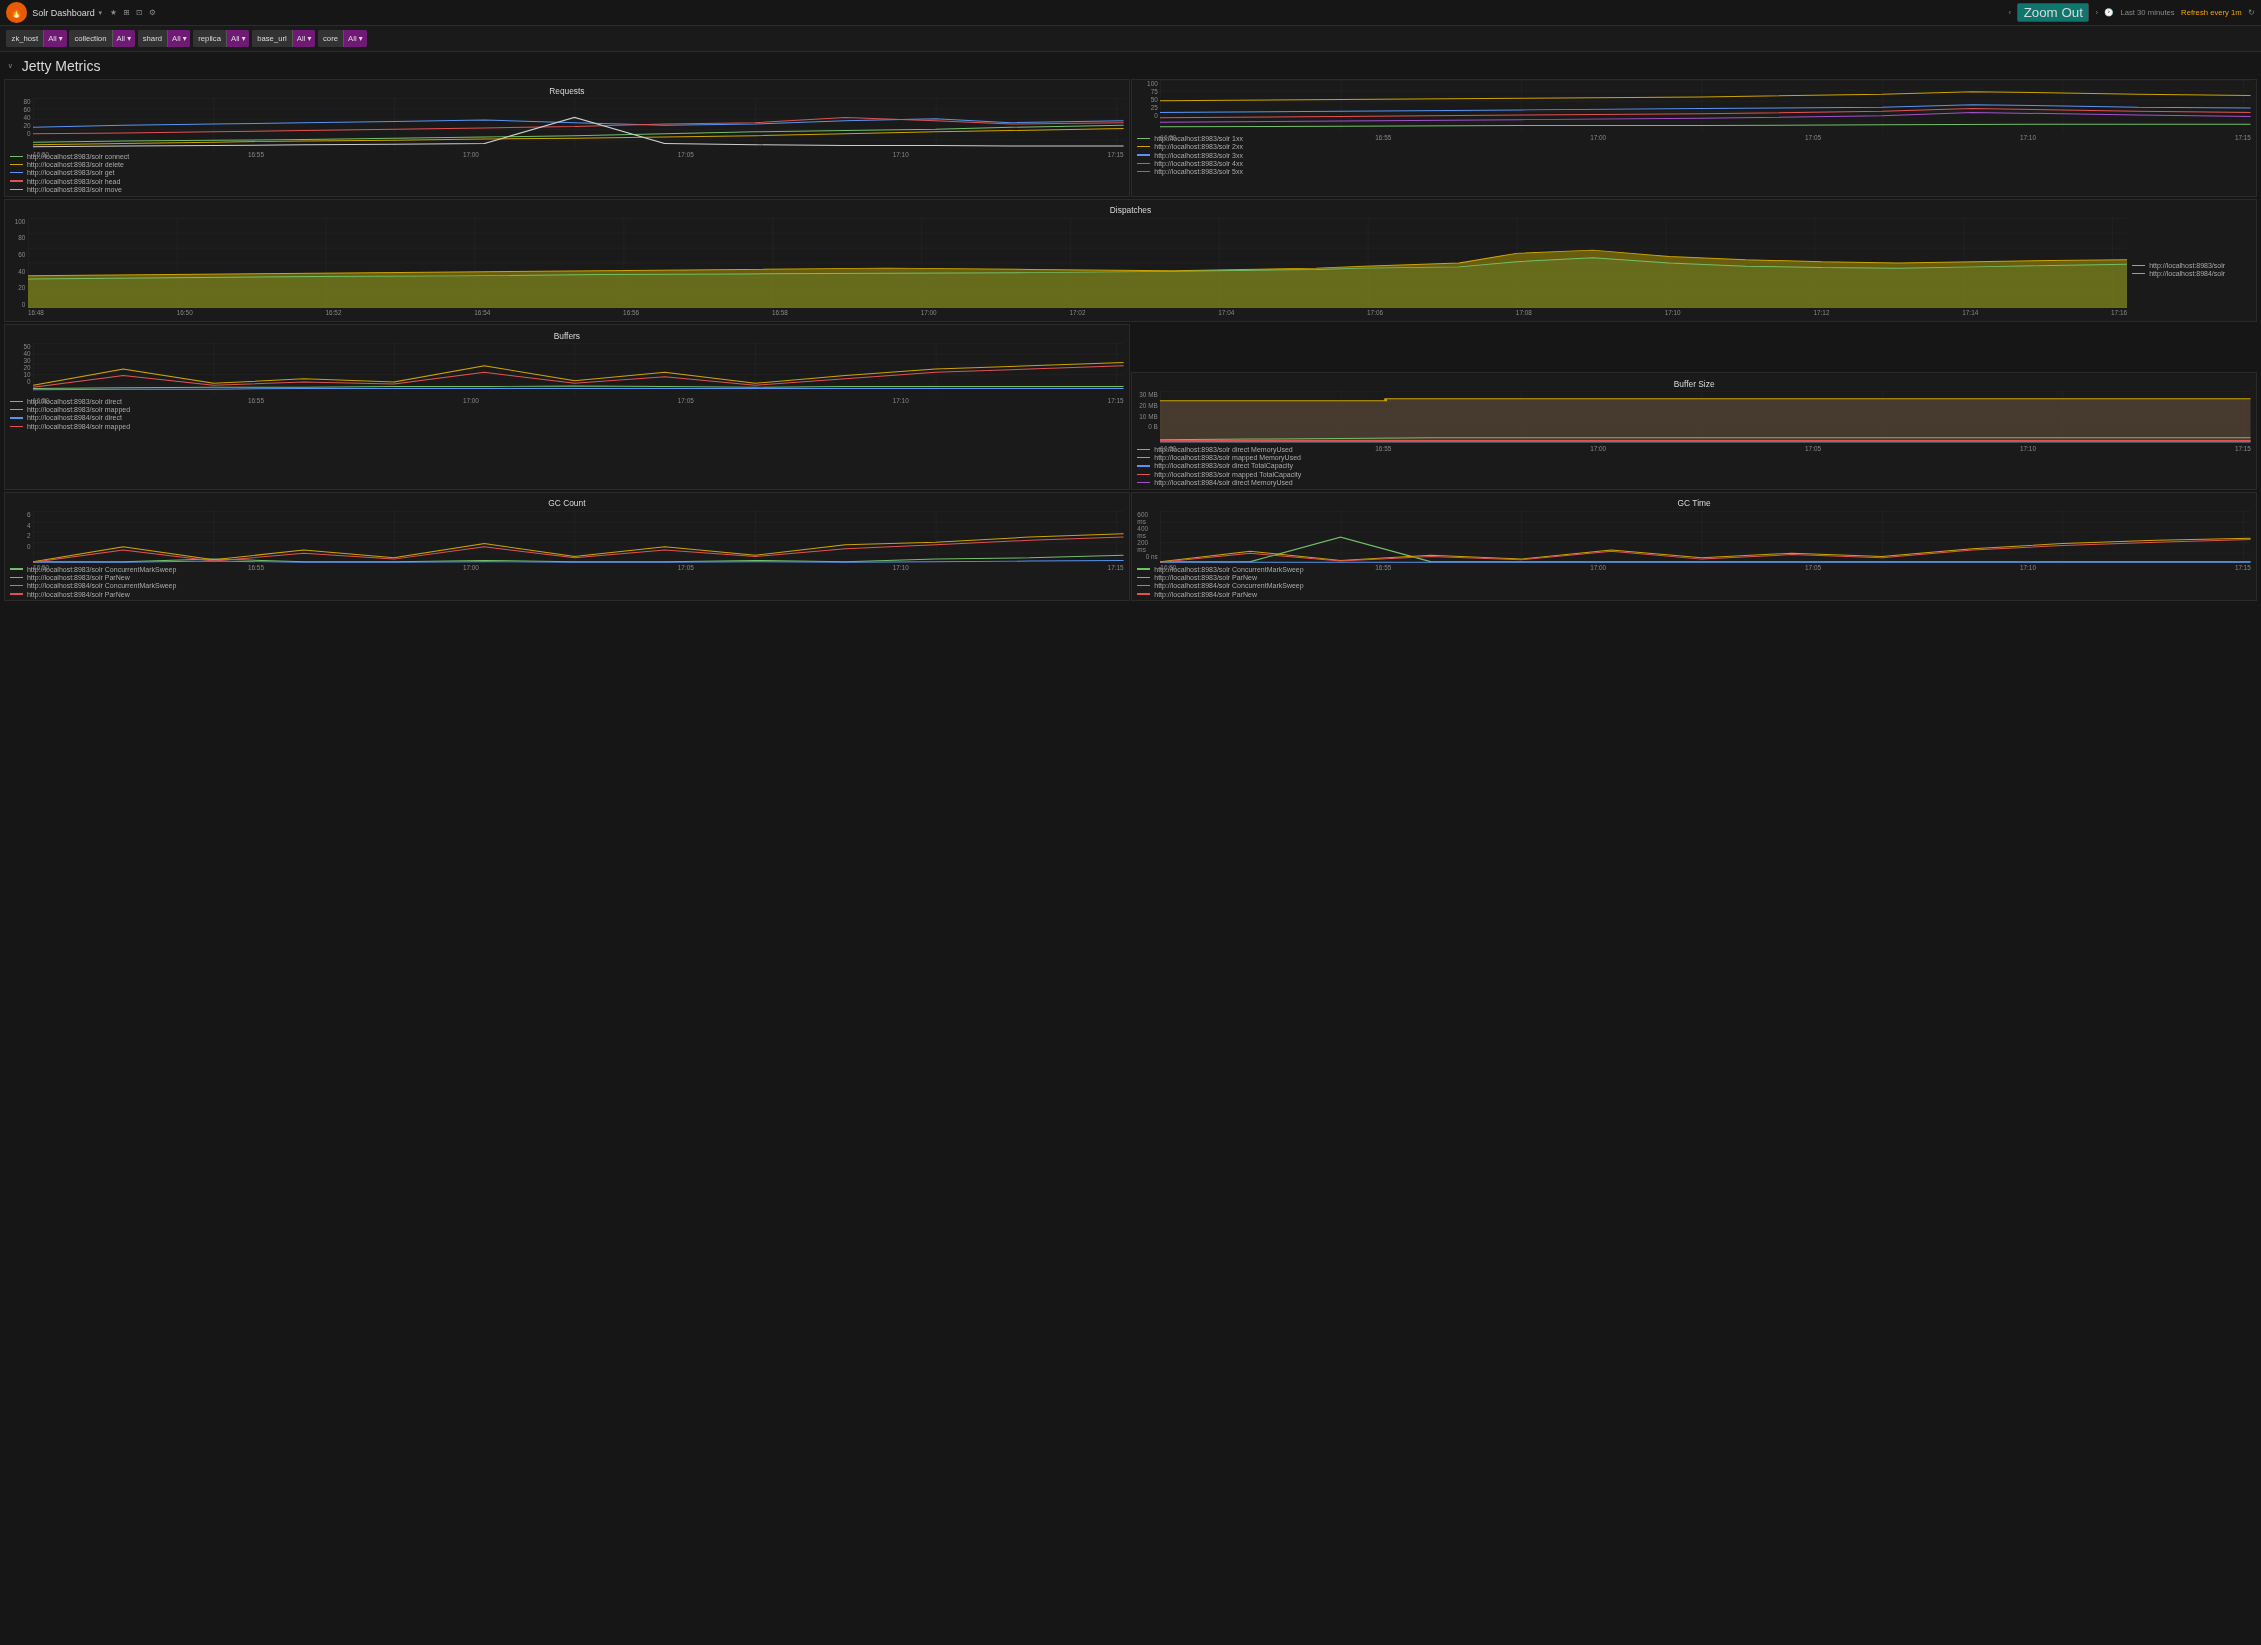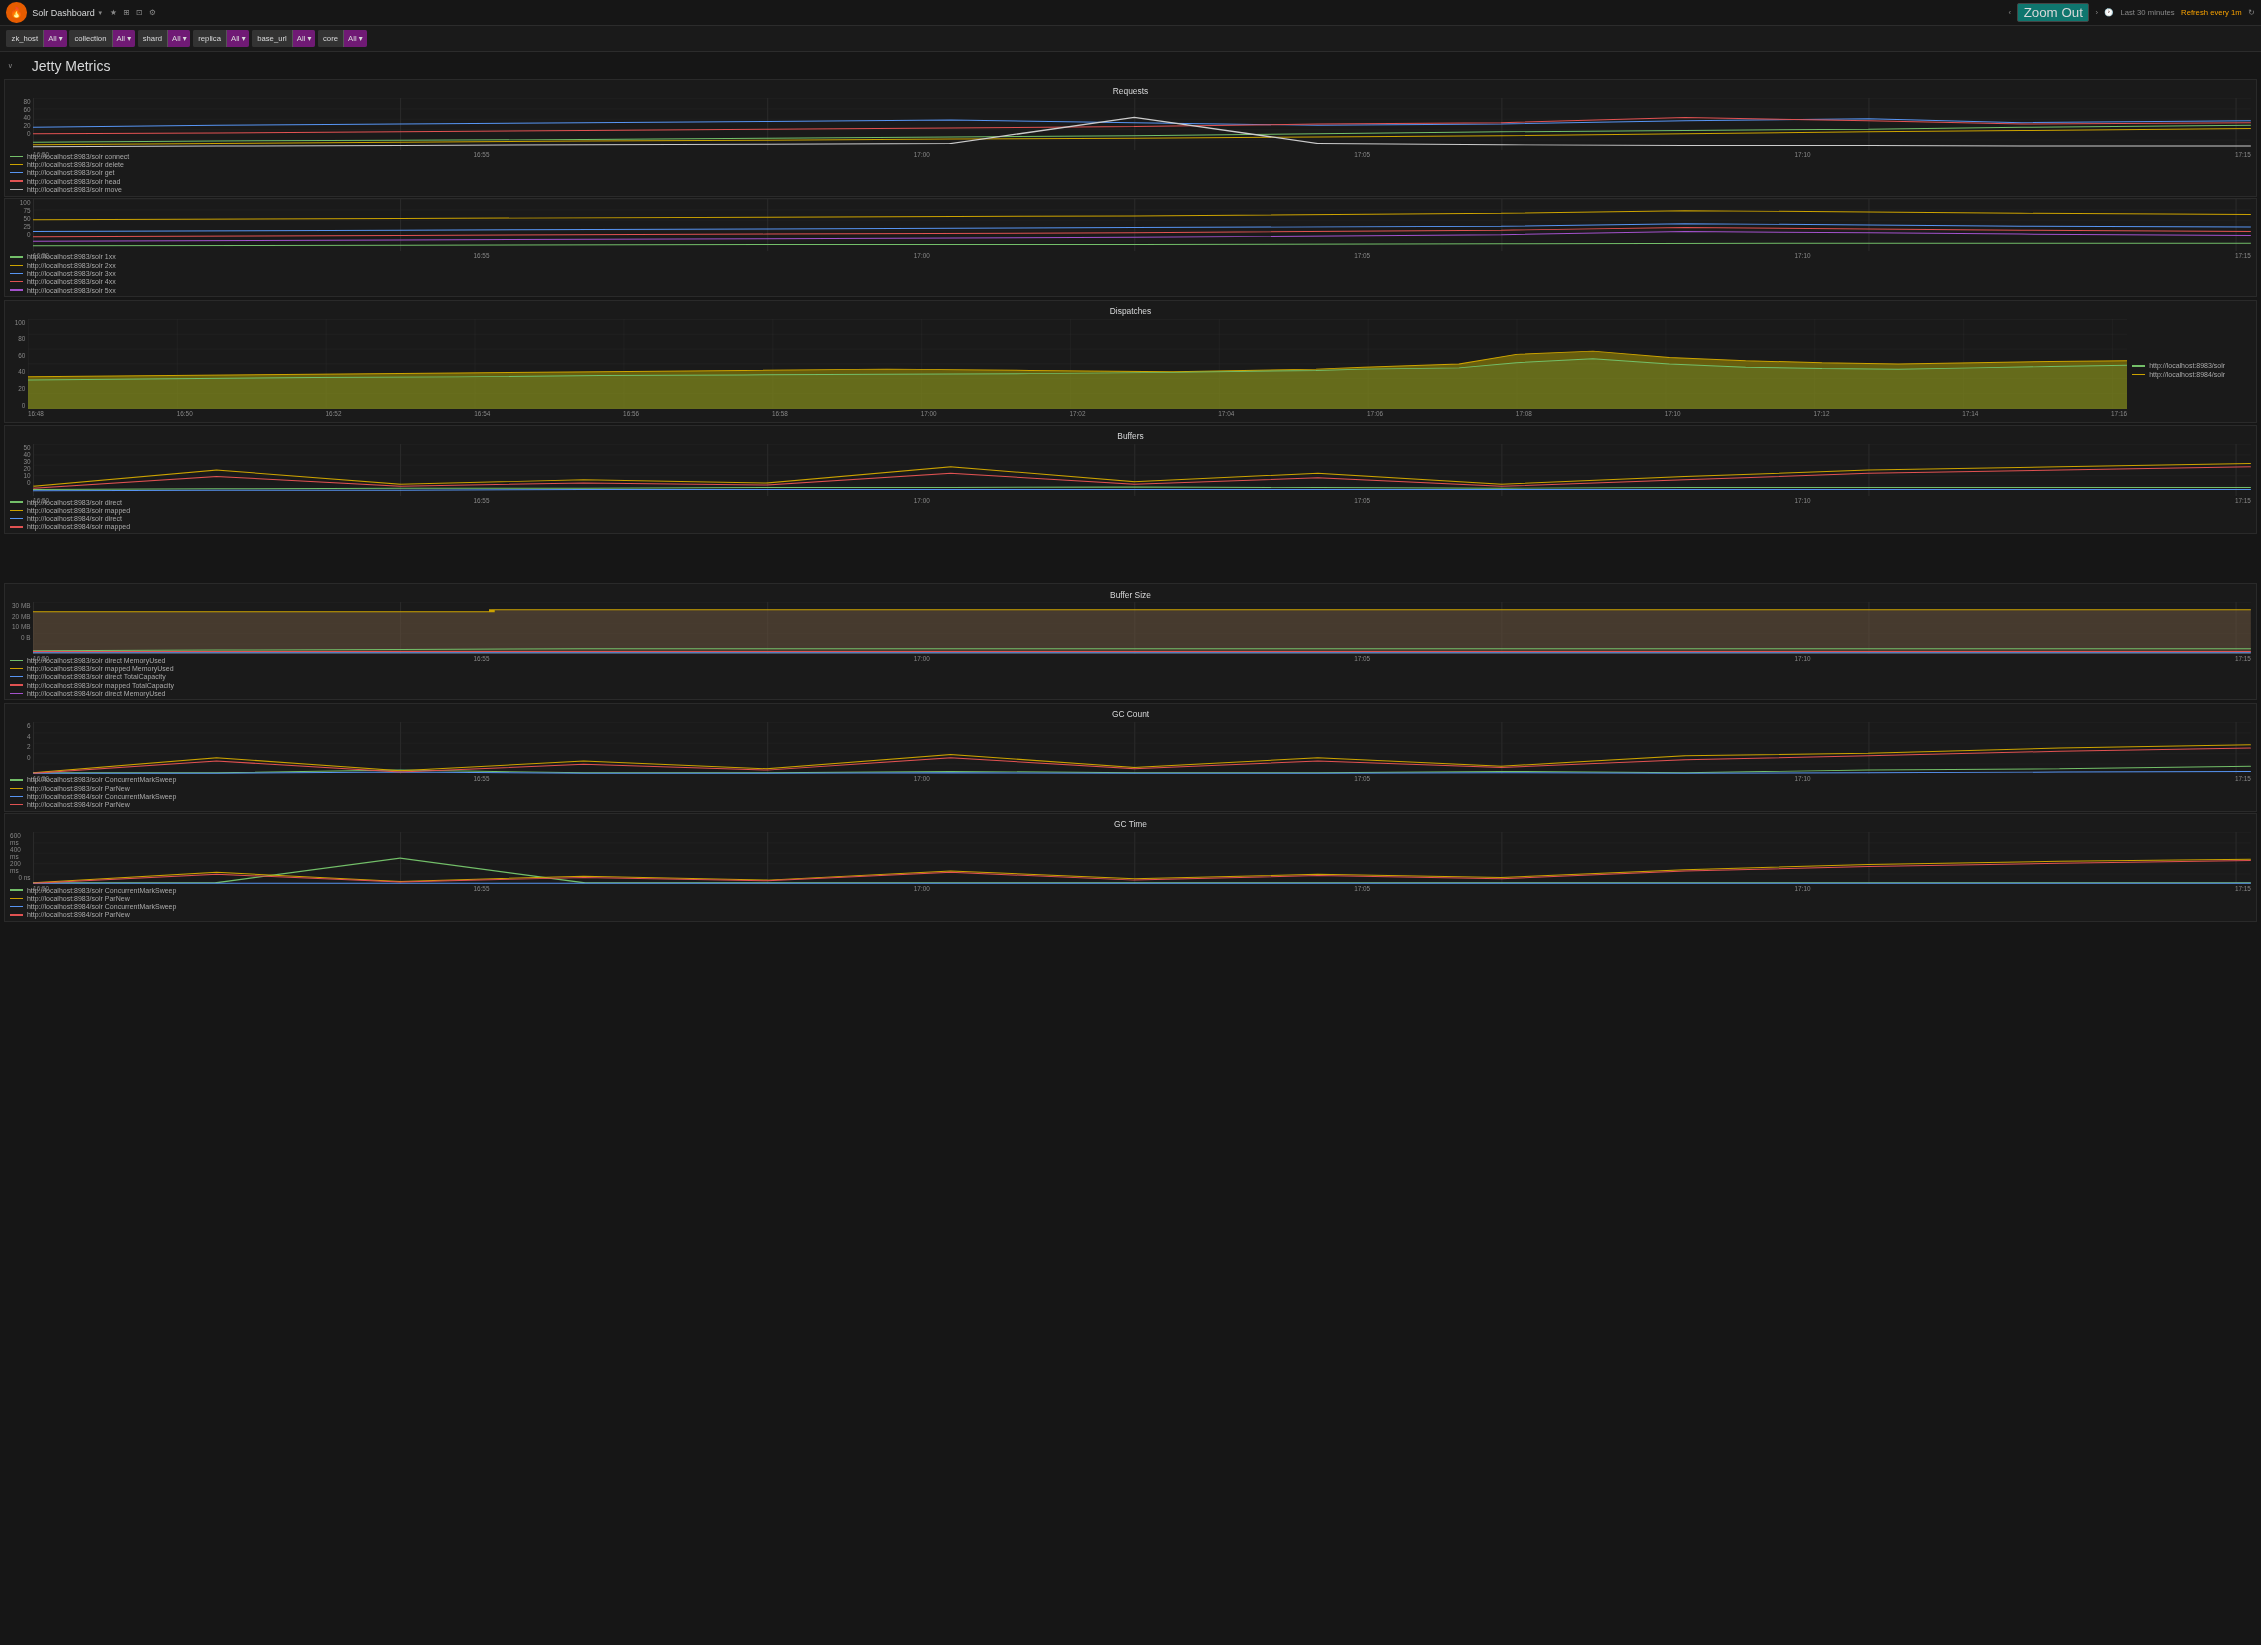--- a/index.html
+++ b/index.html
@@ -82,32 +82,31 @@
       font-size: 7.7px;
       height: 100%; display: flex; align-items: center;
       cursor: pointer;
     }
 
     
     .section-header {
       display: flex;
       align-items: center;
       padding: 6.4px 7.7px 3.9px;
-      gap: 19px;
+      gap: 9px;
       cursor: pointer;
     }
     .section-header .section-toggle { color: #888; font-size: 7px; }
     .section-title { font-size: 14px; color: #d8d9da; font-weight: 300; }
 
     
     .panels-row {
       display: flex;
       gap: 1.3px;
       padding: 1.3px 3.9px;
-      flex-direction: column;
     }
 
     .panel {
       background: #1a1a1a;
       border: 0.6px solid #2a2a2a;
       flex: 1;
       min-width: 0;
     }
     .panel-title {
       text-align: center;

